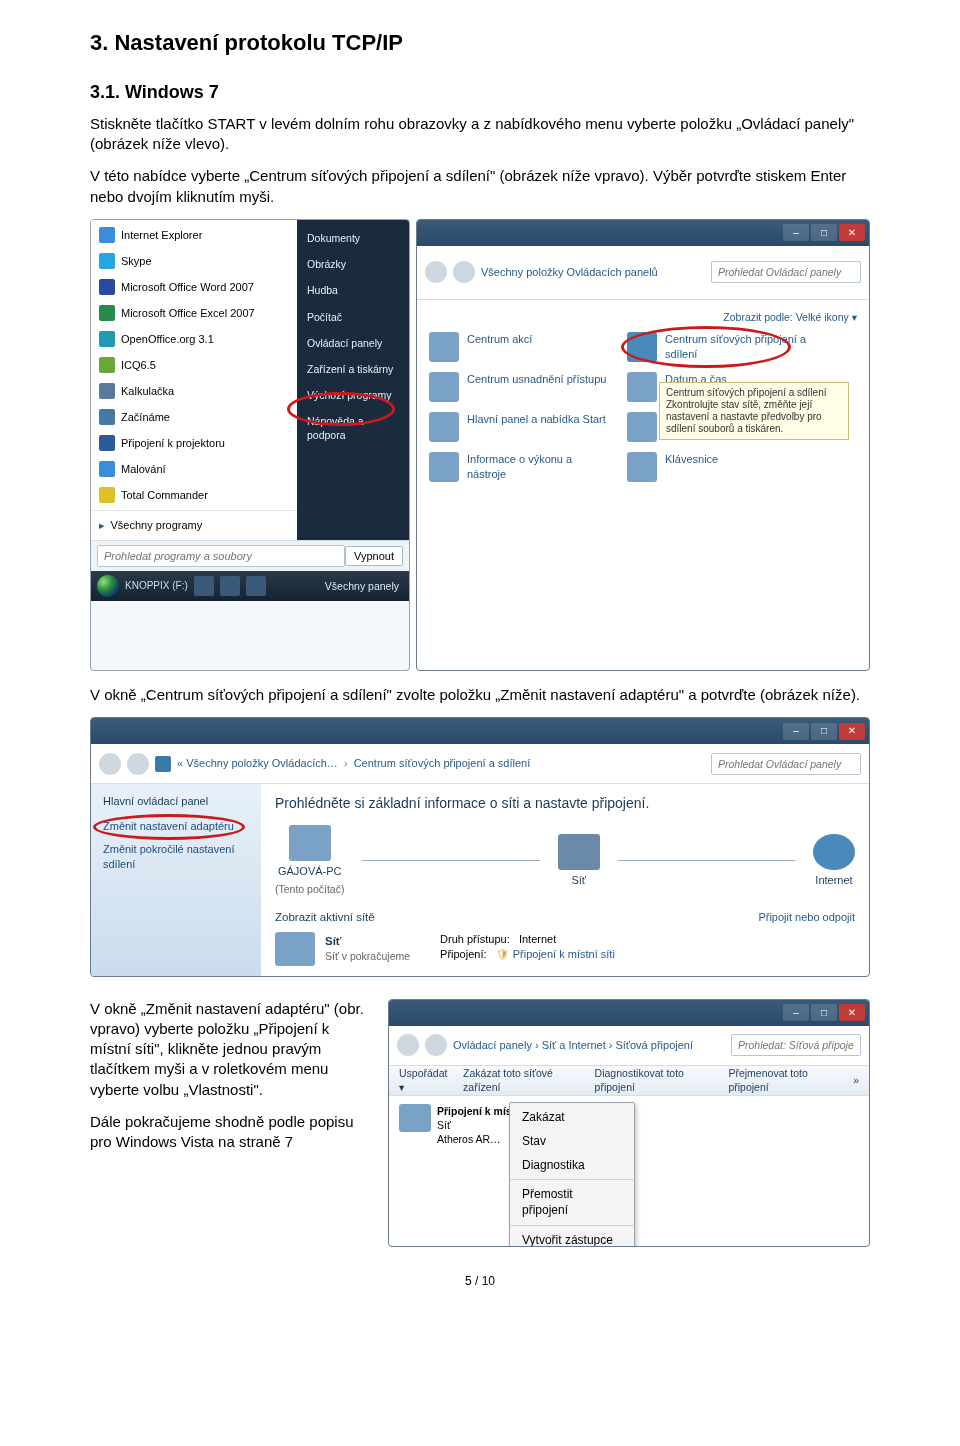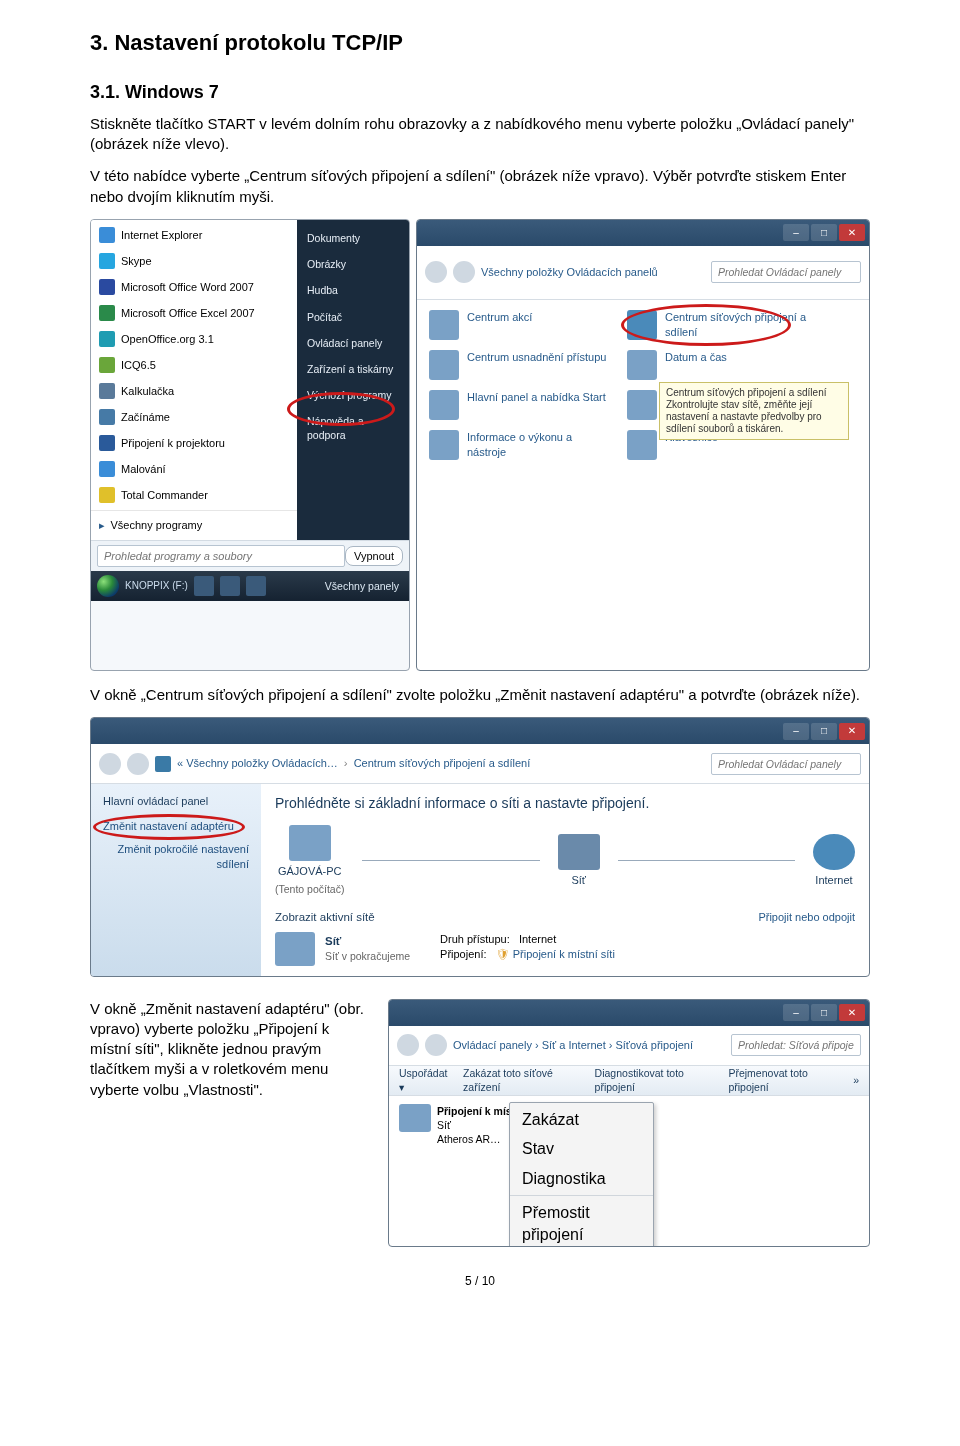--- a/index.html
+++ b/index.html
@@ -41,21 +41,21 @@
     width: 112px; background: #1a2b3d;
     color: #e7eef6; display: flex; flex-direction: column; gap: 2px;
     padding: 6px 8px;
   }
   .sm-right .r-item { padding: 5px 2px; cursor: pointer; font-size: 10.5px; position: relative;}
   .sm-bottom {
     display: flex; align-items: center; gap: 0; background: #eef3f8;
     border-top: 1px solid #d3dbe3; padding: 4px 6px;
   }
   .sm-search { flex: 1; height: 22px; border: 1px solid #b7c4d1; border-radius: 2px; padding: 0 6px; font-size: 11px; font-style: italic; color: #777;}
-  .sm-pwr { font-size: 11px; padding: 3px 8px; border: 1px solid #aab7c4; border-radius: 8px; background: #fff; cursor: pointer;}
+  .sm-pwr { font-size: 11px; padding: 3px 8px; border: 1px solid #aab7c4; border-radius: 2px; background: #fff; cursor: pointer;}
   .taskbar { height: 30px; background: linear-gradient(#2a3a4a,#152231); display:flex; align-items:center; gap:6px; padding:0 6px;}
   .taskbar .orb { width:22px; height:22px; border-radius:50%; background: radial-gradient(circle at 30% 30%, #8be07a, #2a8a3a 40%, #0b3a6a 75%); }
   .taskbar .tb-ico { width:20px; height:20px; background:#3a5a7a; border-radius:2px;}
   .taskbar .tb-txt { color:#dbe7f2; font-size:10.5px; margin-left:auto; padding:0 4px;}
   .oval-red { position:absolute; border:3px solid #cc1a1a; border-radius:50%; pointer-events:none;}
 
   
   .cp-win {
     flex: 1; border: 1px solid #6a7a8a; border-radius: 4px; overflow: hidden;
     font-size: 11px; background:#fff; position:relative;
@@ -115,23 +115,23 @@
     flex:1; border:1px solid #6a7a8a; border-radius:4px; overflow:hidden;
     font-size:10.5px; background:#fff; min-height:200px;
   }
   .aw-toolbar { height:30px; border-bottom:1px solid #d6dde4; background:linear-gradient(#f7fafd,#e3ebf3); display:flex; align-items:center; gap:12px; padding:0 10px; color:#1a3a5a;}
   .aw-body { padding:8px 10px; position:relative; min-height:150px;}
   .adapter-item { display:flex; gap:6px; align-items:flex-start;}
   .adapter-ico { width:32px; height:28px; background:#7aa1c6; border-radius:3px;}
   .adapter-lbl { font-size:10.5px;}
   .adapter-lbl .name { font-weight:bold;}
   .ctx-menu {
-    position:absolute; left:120px; top:6px; width:145px;
+    position:absolute; left:120px; top:6px; width:126px;
     background:#f4f4f4; border:1px solid #9aa4af; border-radius:2px;
-    box-shadow:2px 2px 4px rgba(0,0,0,.2); padding:2px 0; font-size:16px;
+    box-shadow:2px 2px 4px rgba(0,0,0,.2); padding:2px 0; font-size:12px;
   }
   .ctx-menu .mi { padding:4px 12px; cursor:pointer;}
   .ctx-menu .mi.dis { color:#9aa;}
   .ctx-menu .dv { border-top:1px solid #d0d6dc; margin:2px 0;}
 
   .pagenum { text-align:center; font-size:12px; margin-top:26px;}
 </style>
 </head>
 <body>
 
@@ -227,20 +227,21 @@
       <span class="win-btn">□</span>
       <span class="win-btn close">✕</span>
     </div>
     <div class="cp-header">
       <span class="nav-arrow"></span>
       <span class="nav-arrow"></span>
       <span class="bc">Všechny položky Ovládacích panelů</span>
       <input class="cp-search" placeholder="Prohledat Ovládací panely" style="">
     </div>
     <div class="cp-body">
+      <div class="cp-view">Zobrazit podle:  Velké ikony ▾</div>
       <div class="cp-grid">
         <div class="cp-item">
             <span class="cp-ico"></span>
             <span class="lbl">Centrum akcí</span>
           </div>
         <div class="cp-item highlight" style="position:relative;">
             <span class="cp-ico" style="background:#4a8aba;"></span>
             <span class="lbl">Centrum síťových připojení a sdílení</span>
           <span class="oval-red" style="left:-6px; top:-6px; width:170px; height:42px;"></span>
         </div>
@@ -290,21 +291,21 @@
     <span class="bc">« <span>Všechny položky Ovládacích…</span></span>
     <span style="color:#888;">›</span>
     <span class="bc">Centrum síťových připojení a sdílení</span>
     <input class="cp-search" placeholder="Prohledat Ovládací panely" style="">
   </div>
   <div class="nw-body">
     <div class="nw-side">
       <div class="side-hdr">Hlavní ovládací panel</div>
       <div class="side-link" style="position:relative;">Změnit nastavení adaptéru</div>
       <span class="oval-red" style="left:2px; top:30px; width:152px; height:26px;"></span>
-      <div class="side-link" style="margin-top:0;text-align:right;">Změnit pokročilé nastavení sdílení</div>
+      <div class="side-link" style="margin-top:0;">Změnit pokročilé nastavení sdílení</div>
     </div>
     <div class="nw-main">
       <div class="nw-msg">Prohlédněte si základní informace o síti a nastavte připojení.</div>
       <div class="nw-map">
         <div class="nw-node">
             <span class="ico"></span>
             <span>GÁJOVÁ-PC</span>
             <span class="nw-sub">(Tento počítač)</span>
           </div>
         <span class="nw-dash"></span>
@@ -335,20 +336,21 @@
           <div><span>Připojení:</span> &nbsp; <span style="color:#e0a030;">🛡</span> <span style="color:#275a8a;">Připojení k místní síti</span></div>
         </div>
       </div>
     </div>
   </div>
 </div>
 
 <div class="adapt-wrap">
   <div class="adapt-text">
     <p class="body-text">V okně „Změnit nastavení adaptéru" (obr. vpravo) vyberte položku „Připojení k místní síti", klikněte jednou pravým tlačítkem myši a v roletkovém menu vyberte volbu „Vlastnosti".</p>
+    <p class="body-text">Dále pokračujeme shodně podle popisu pro Windows Vista na straně 7</p>
   </div>
   <div class="adapt-win">
     <div class="win-titlebar">
       <span class="win-btn">–</span>
       <span class="win-btn">□</span>
       <span class="win-btn close">✕</span>
     </div>
     <div class="nw-header">
       <span class="nav-arrow"></span>
       <span class="nav-arrow"></span>

